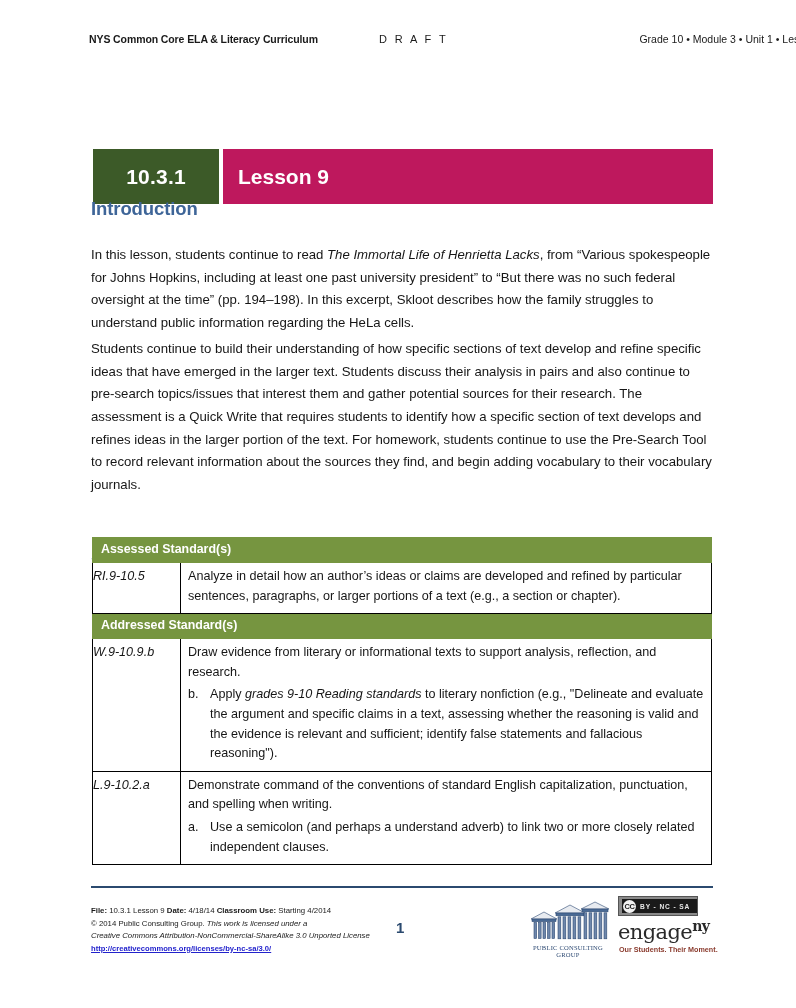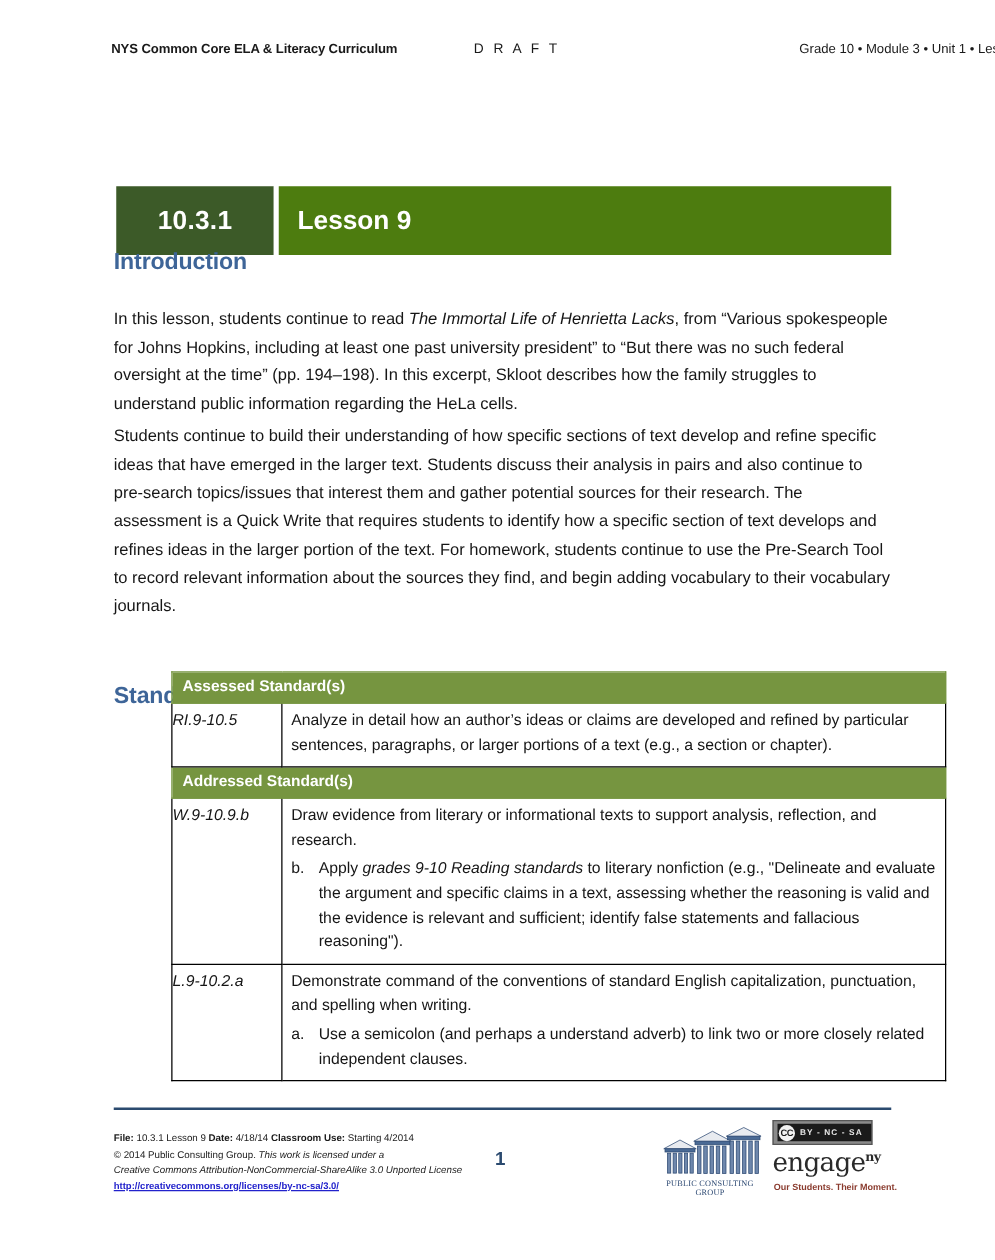--- a/index.html
+++ b/index.html
@@ -75,21 +75,21 @@
     font-size: 21px;
     font-weight: bold;
     letter-spacing: 0.2px;
   }
   .banner-gap {
     width: 4px;
     background: #ffffff;
   }
   .banner-title {
     flex: 1;
-    background: #4d7c0f;
+    background: #be185d;
     color: #ffffff;
     display: flex;
     align-items: center;
     padding-left: 15px;
     font-size: 21px;
     font-weight: bold;
     box-sizing: border-box;
   }
 
   
@@ -120,21 +120,20 @@
 
   
   .std-table {
     position: absolute;
     left: 92px;
     top: 537px;
     width: 620px;
     border-collapse: collapse;
     font-size: 12.6px;
     table-layout: fixed;
-    margin-left: 45px;
   }
   .std-table td {
     border: 1px solid #000000;
     vertical-align: top;
     padding: 4px 7px 7px 7px;
     line-height: 19.6px;
     color: #161616;
   }
   .std-table td.code-cell {
     width: 88px;
@@ -264,21 +263,21 @@
     position: absolute;
     left: 0;
     top: 22px;
     font-size: 21px;
     color: #2a2a2a;
     letter-spacing: -0.6px;
     font-family: "DejaVu Serif", serif;
     font-weight: normal;
   }
   .engage-ny {
-    font-size: 10px;
+    font-size: 14px;
     vertical-align: super;
     font-weight: bold;
     letter-spacing: -0.5px;
   }
   .engage-tag {
     position: absolute;
     left: 1px;
     top: 49px;
     font-size: 7.2px;
     color: #8a3b2e;

